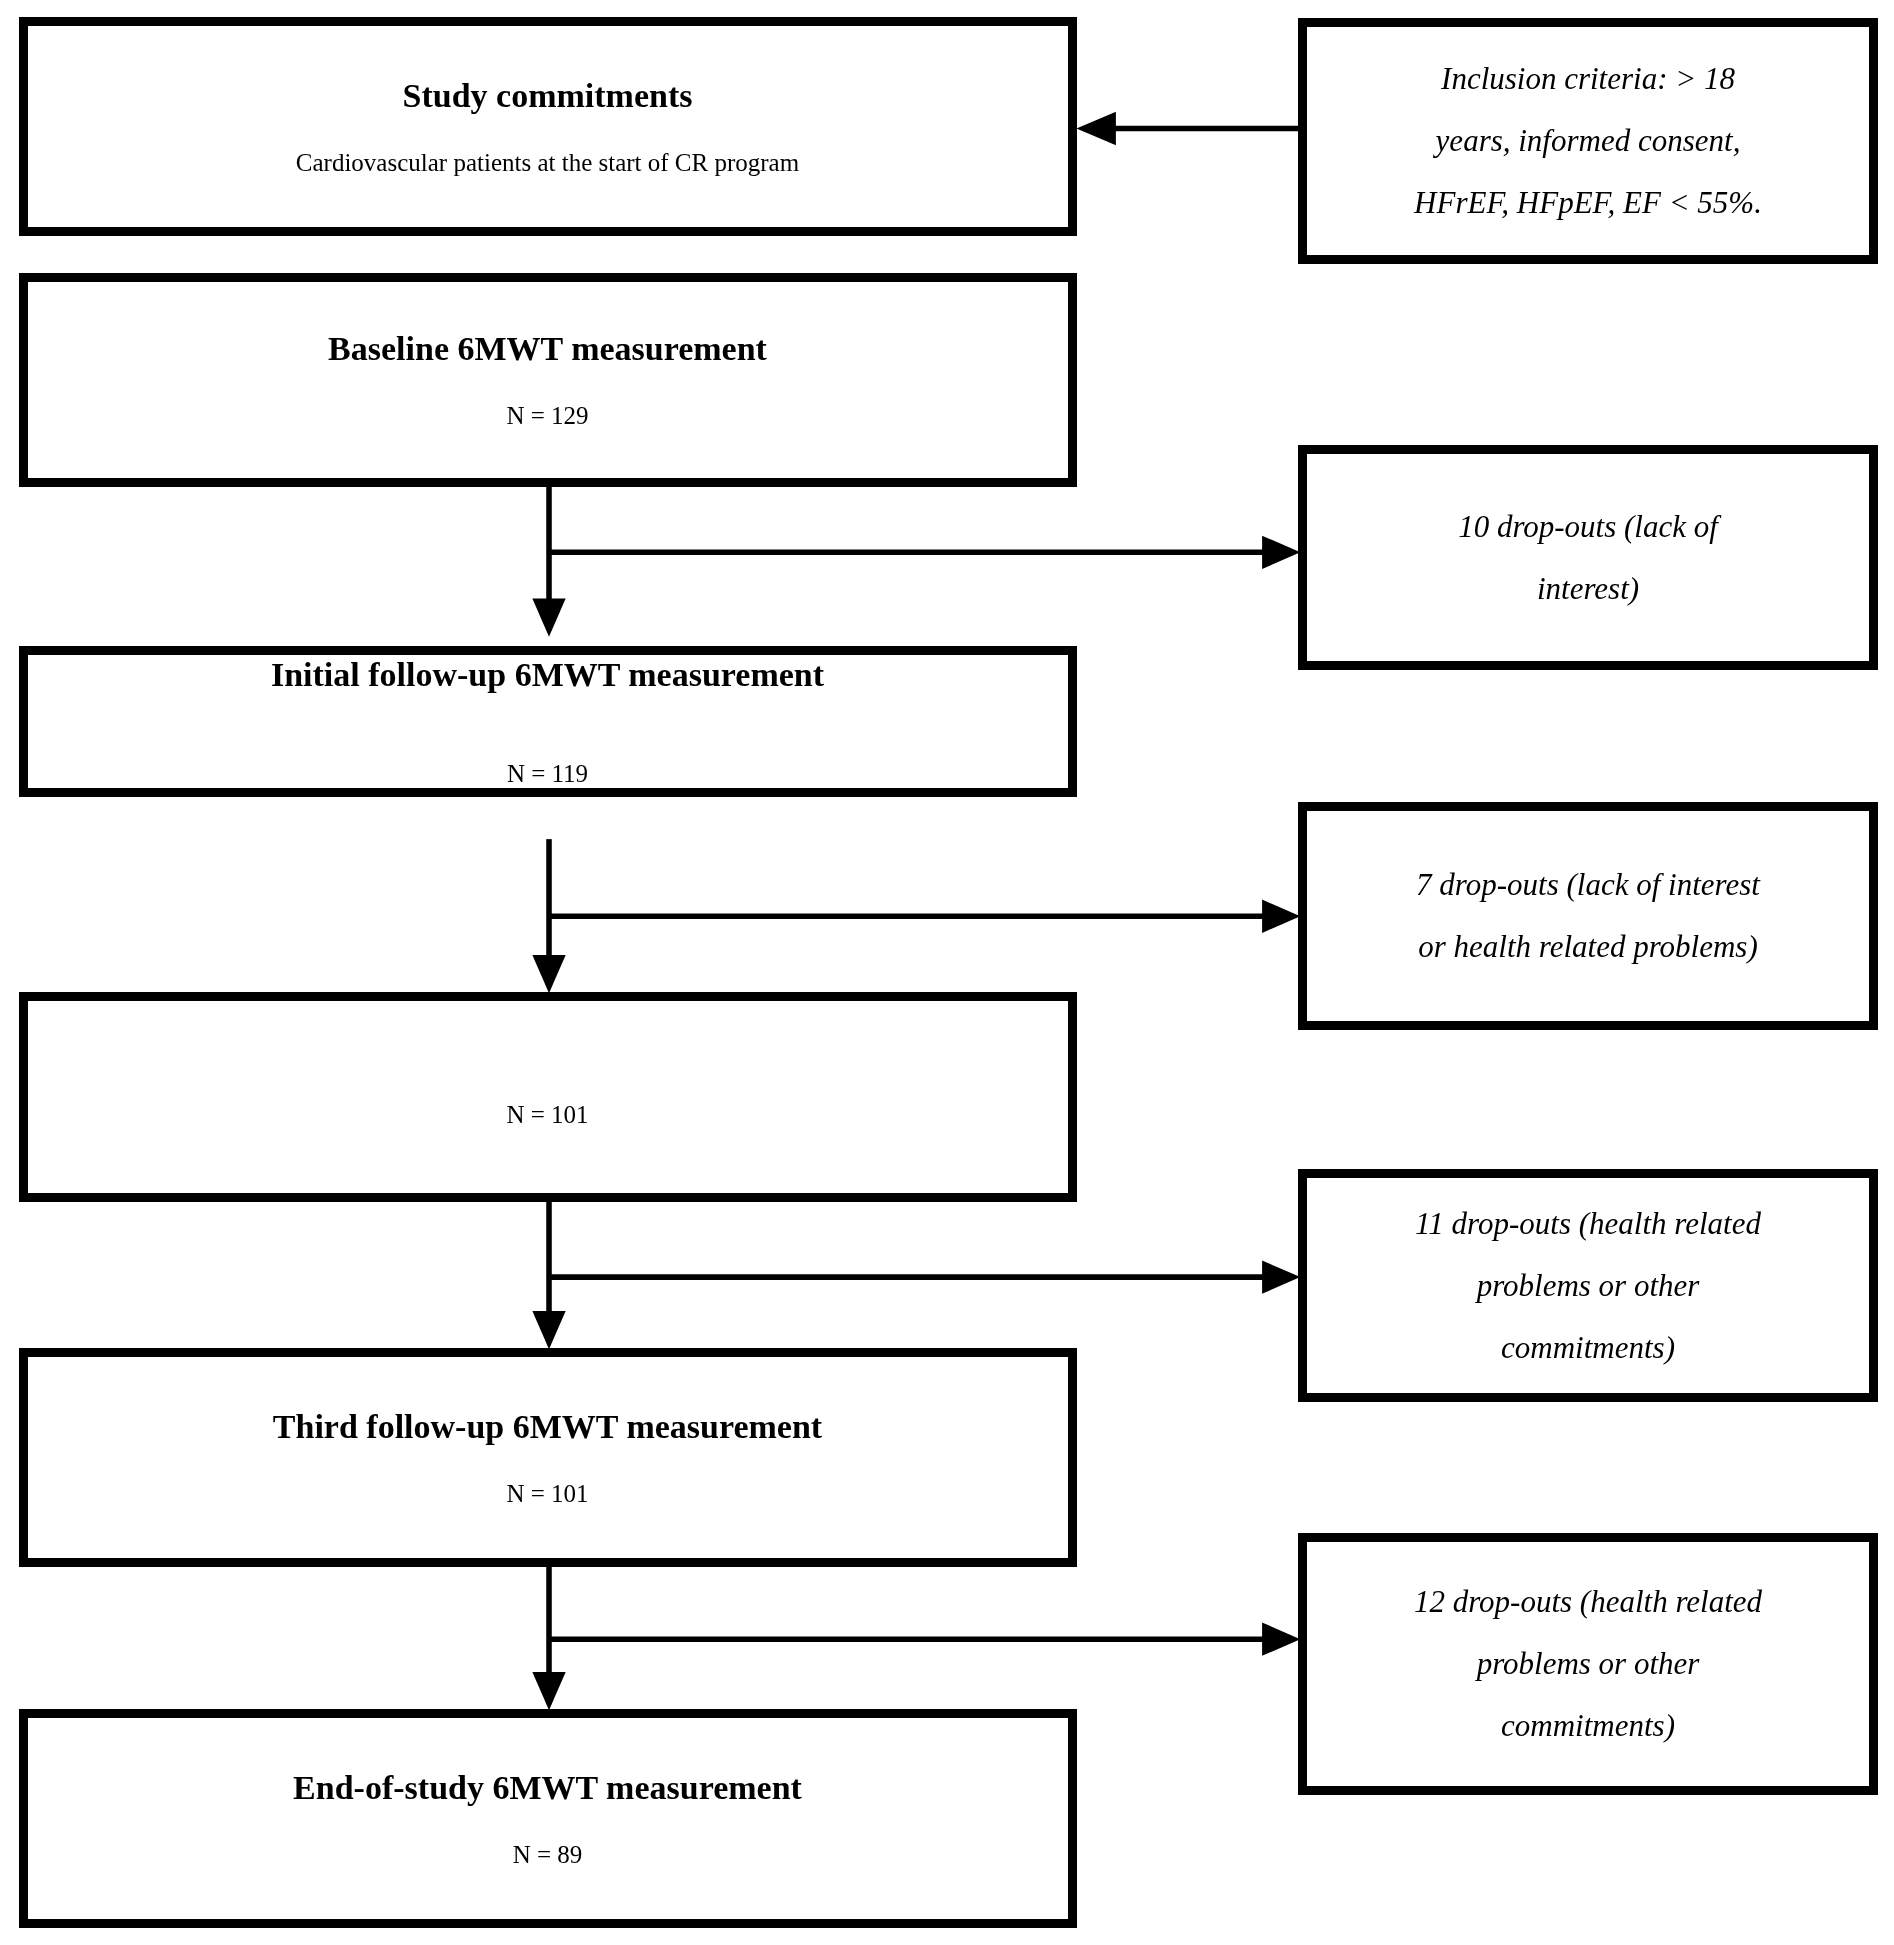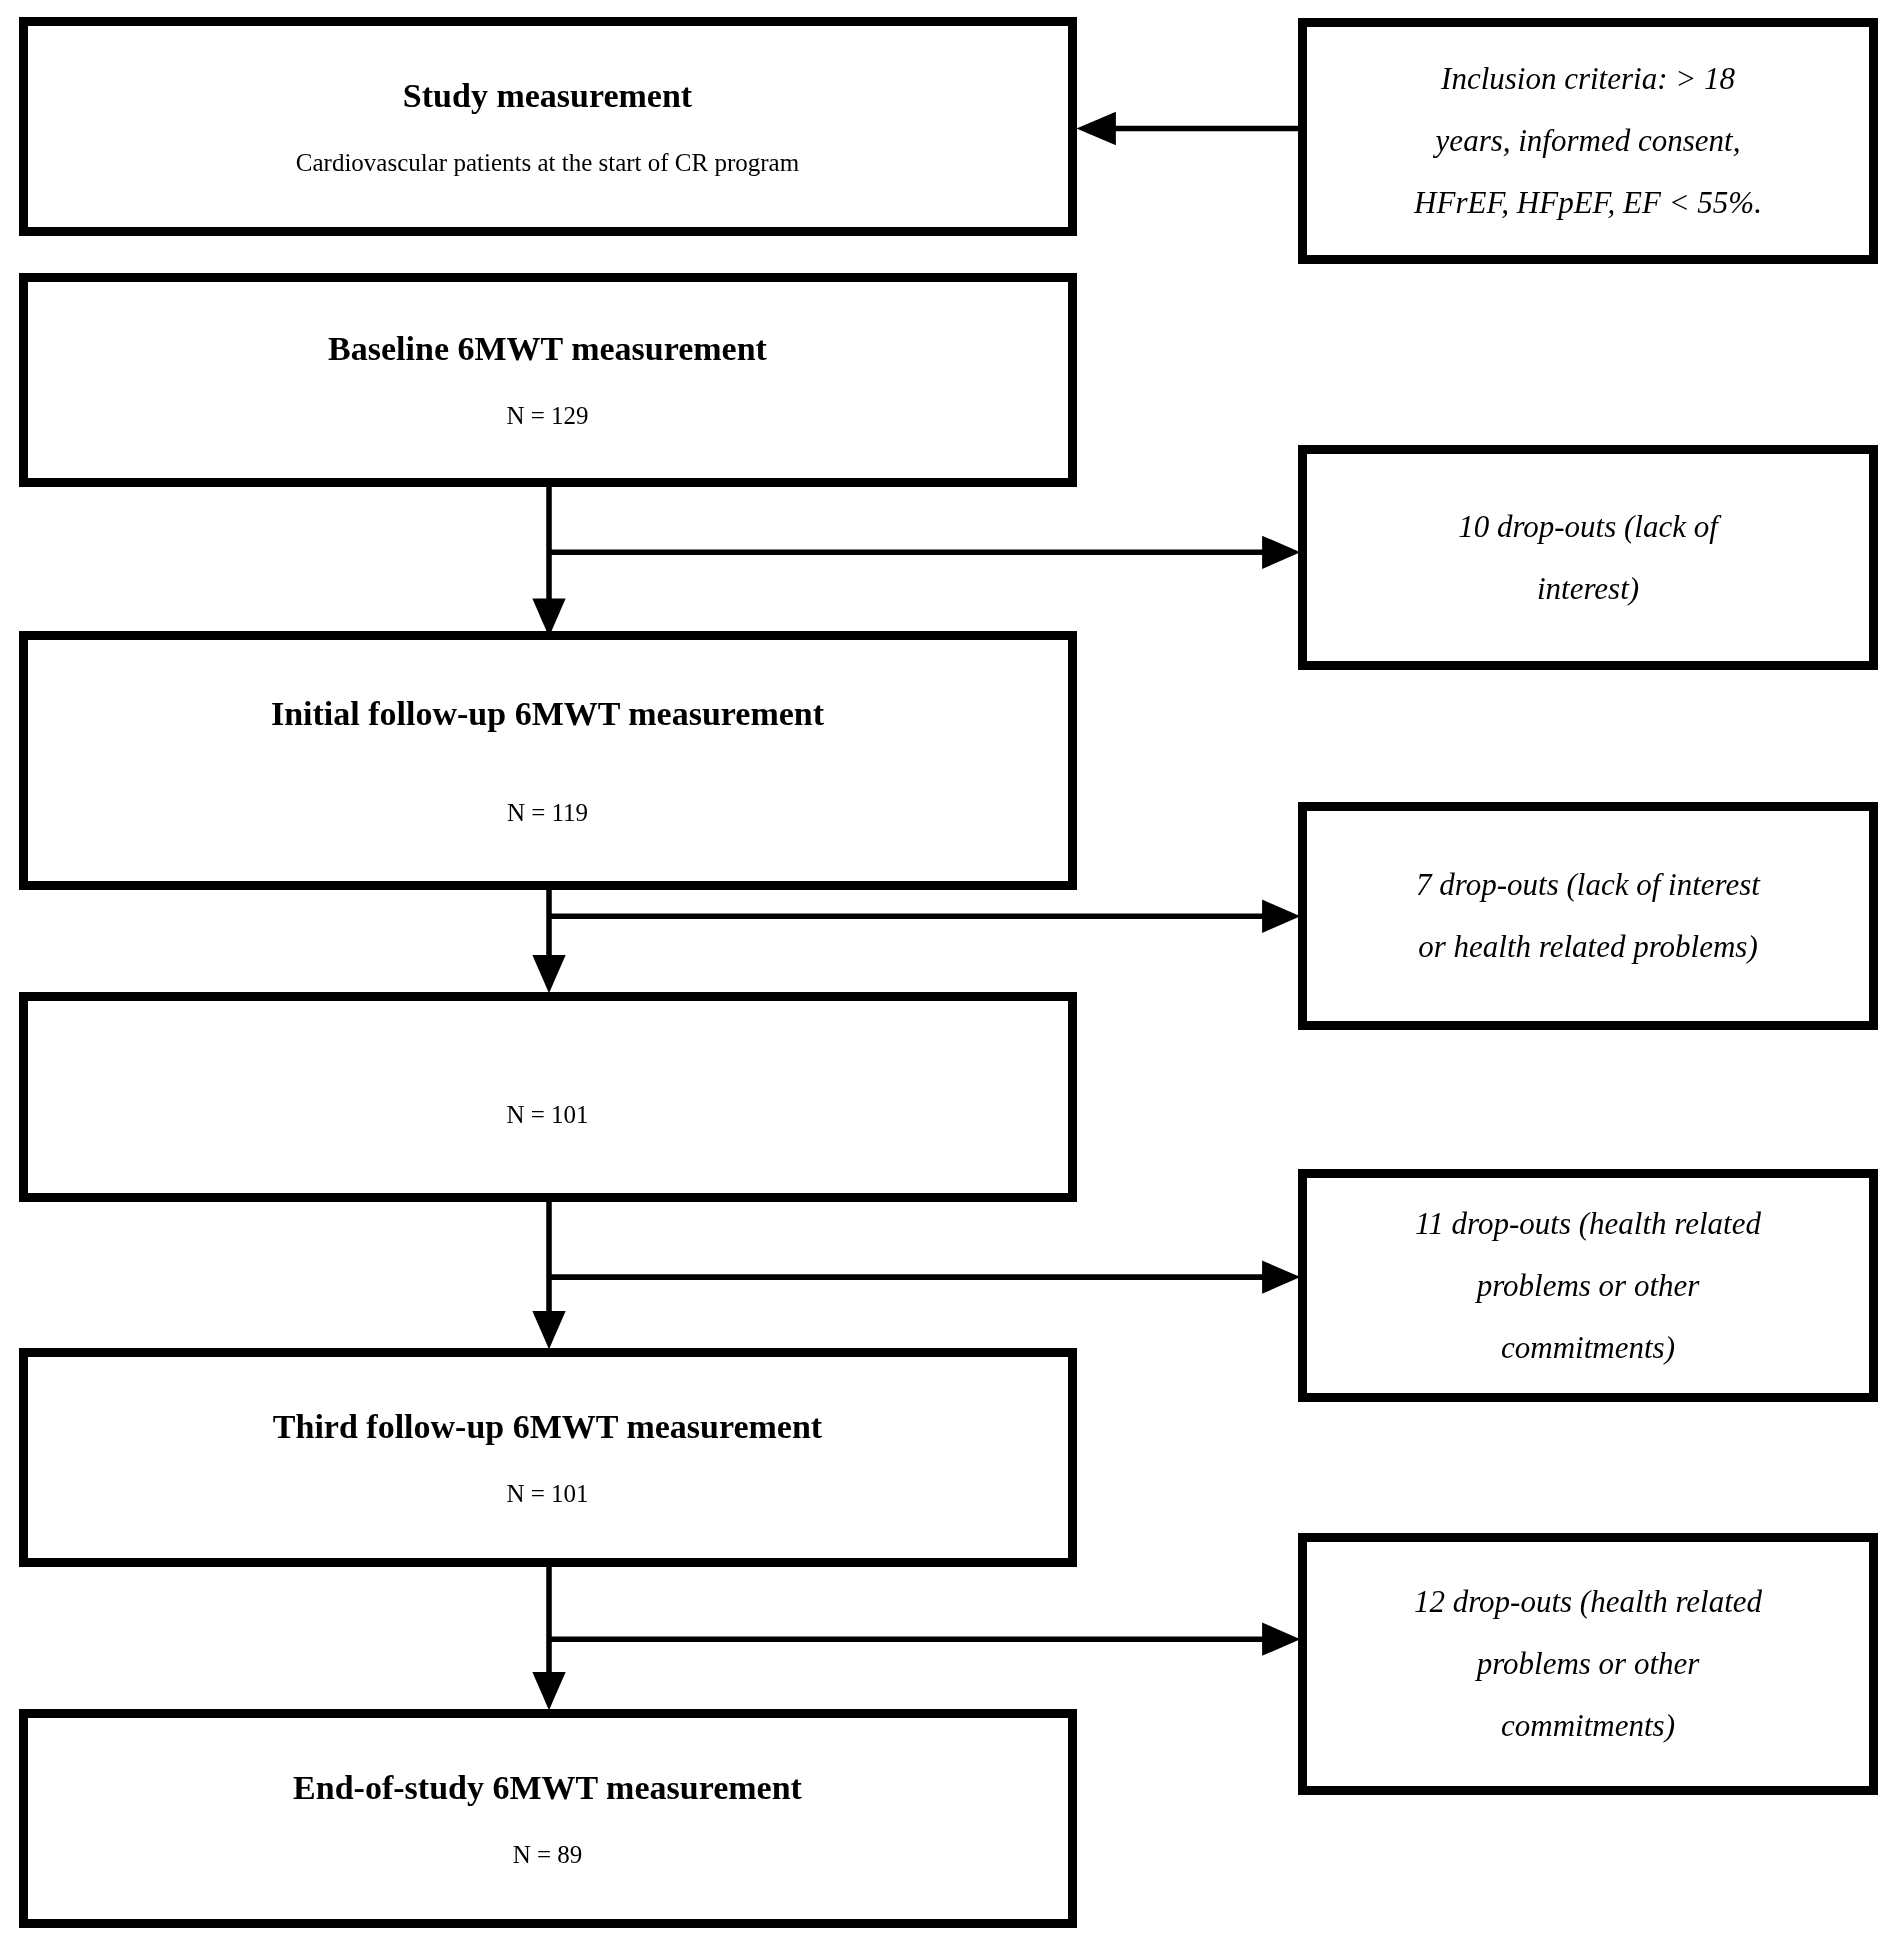--- a/index.html
+++ b/index.html
@@ -57,21 +57,21 @@
   }
   .bx-value {
     font-size: 25px;
     font-weight: 400;
     line-height: 1.1;
     margin-top: 35px;
   }
   
   #box-study      { top: 17.3px;   height: 219px; }
   #box-baseline   { top: 273px;  height: 214px; }
-  #box-initial    { top: 631px; height: 259px; gap: 32px; }
+  #box-initial    { top: 646px; height: 151px; gap: 32px; }
   #box-second     { top: 992px; height: 210px; }
   #box-third      { top: 1348px; height: 219px; }
   #box-end        { top: 1709px; height: 219px; }
 
   #box-inclusion  { top: 18px;   height: 246px; }
   #box-dropout1   { top: 445px;  height: 225px; }
   #box-dropout2   { top: 802px; height: 228px; }
   #box-dropout3   { top: 1169px; height: 233px; }
   #box-dropout4   { top: 1533px; height: 262px; }
 
@@ -125,21 +125,21 @@
       <polygon points="890,2772 863,2710 917,2710"></polygon>
     </g>
 
     <g>
       <line x1="890" y1="2657" x2="2052" y2="2657"></line>
       <polygon points="2108,2657 2046,2630 2046,2684"></polygon>
     </g>
   </svg>
 
   <div class="box main-box" id="box-study">
-    <div class="bx-title">Study measurement</div>
+    <div class="bx-title">Study commitments</div>
     <div class="bx-value">Cardiovascular patients at the start of CR program</div>
   </div>
 
   <div class="box main-box" id="box-baseline">
     <div class="bx-title">Baseline 6MWT measurement</div>
     <div class="bx-value">N = 129</div>
   </div>
 
   <div class="box main-box" id="box-initial">
     <div class="bx-title">Initial follow-up 6MWT measurement</div>

